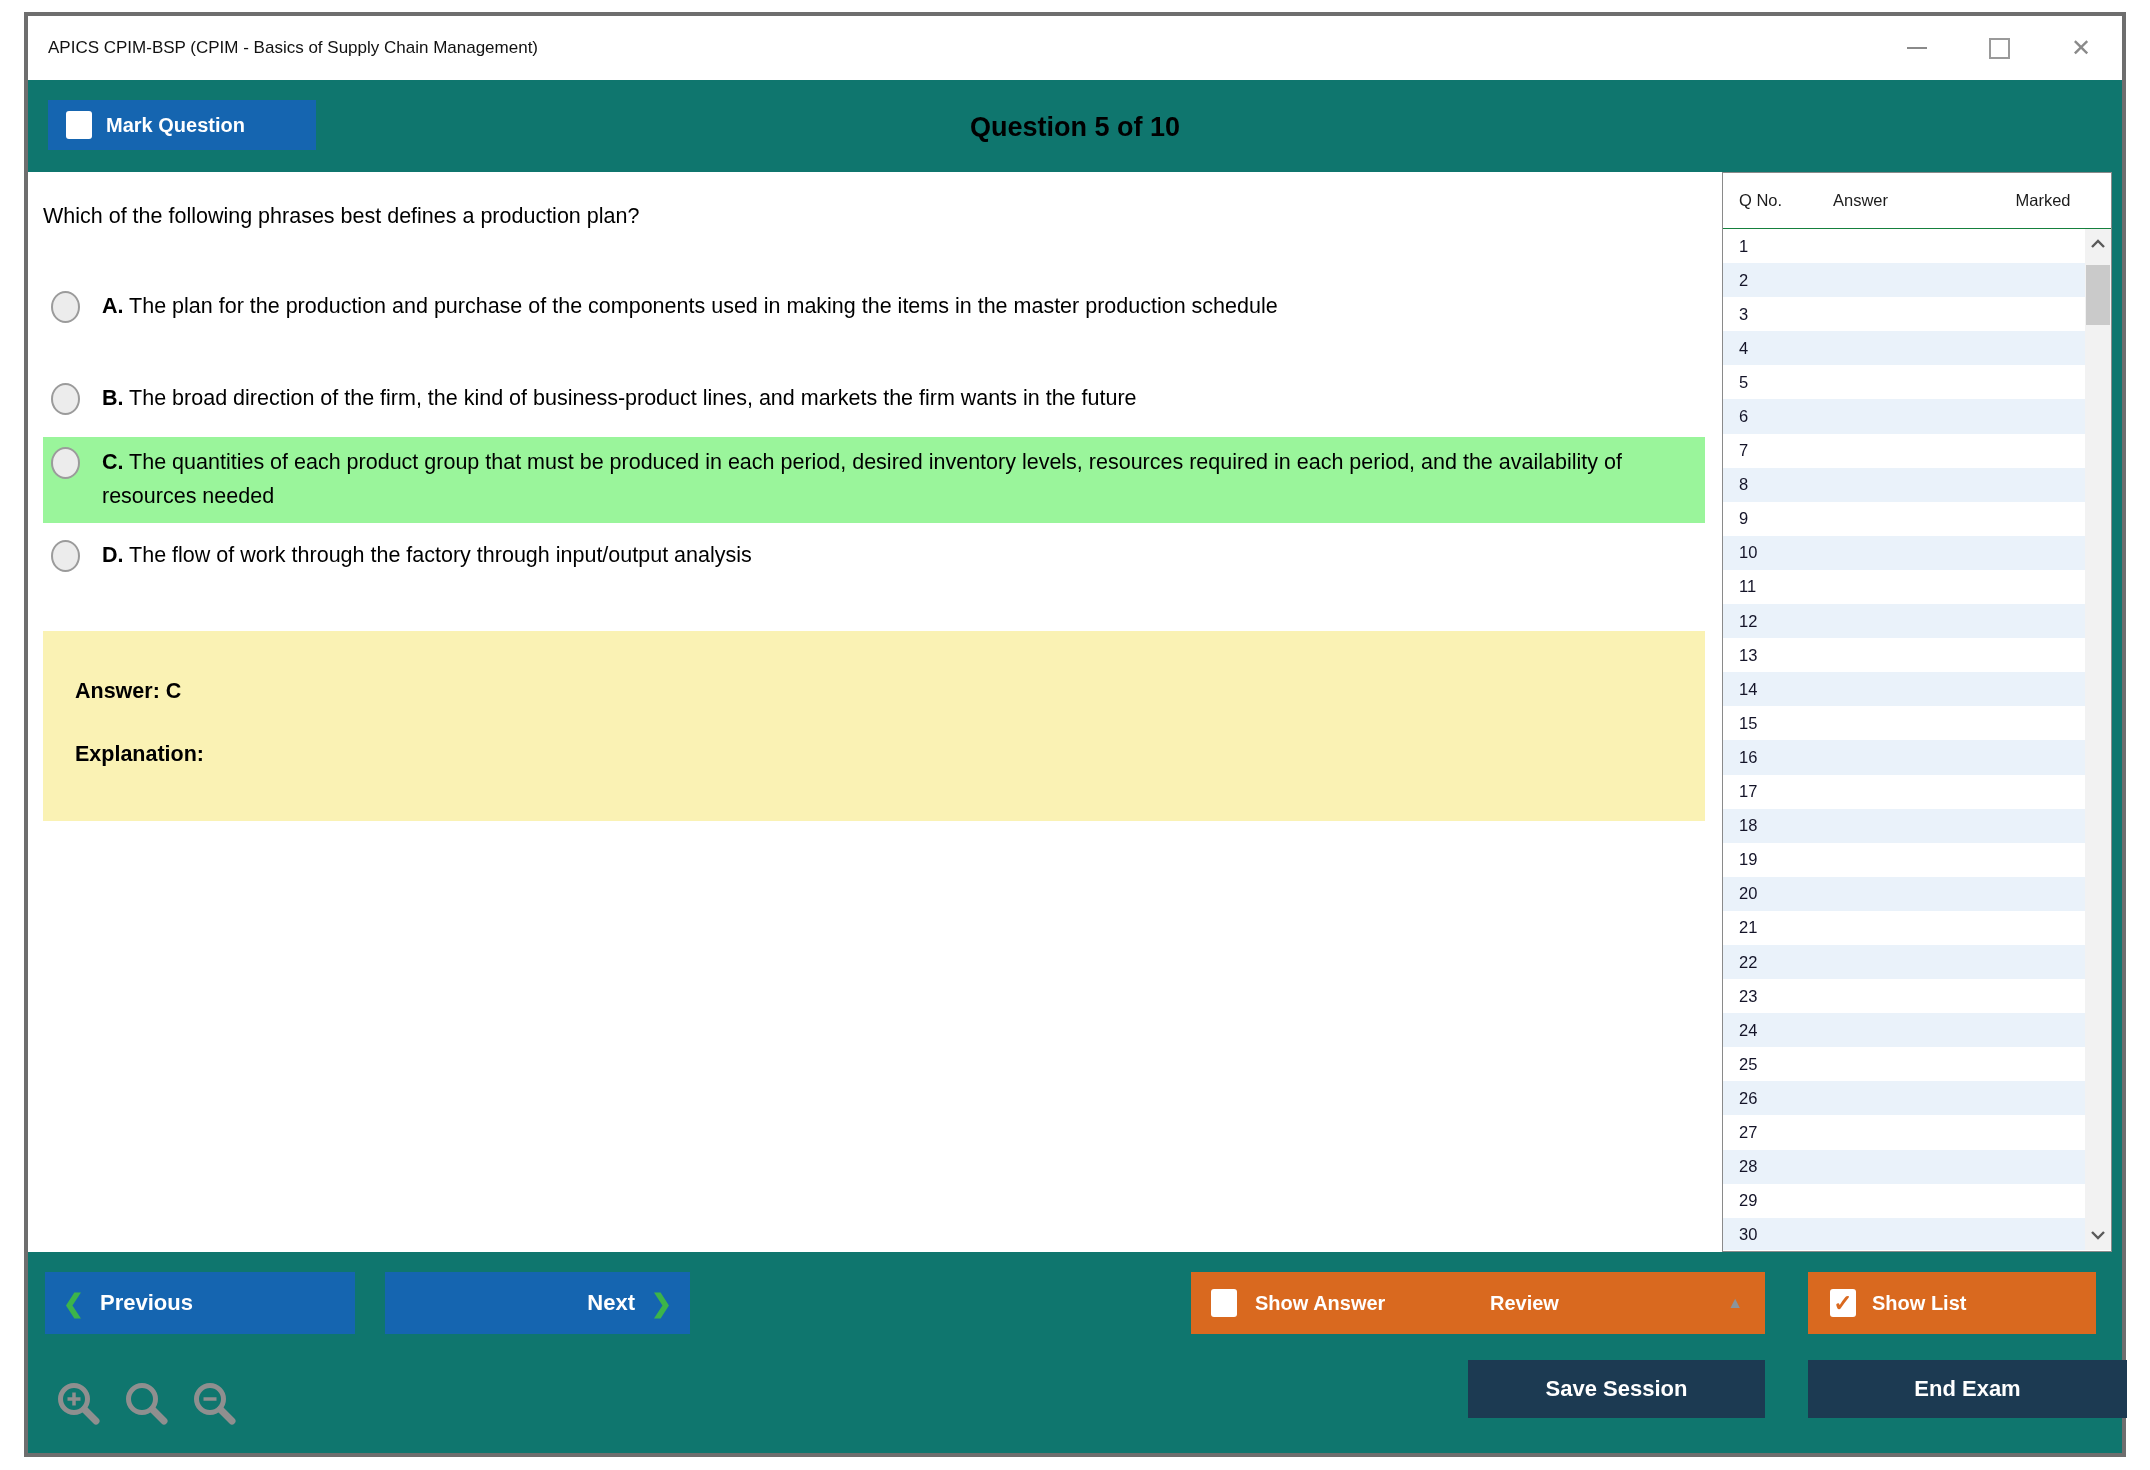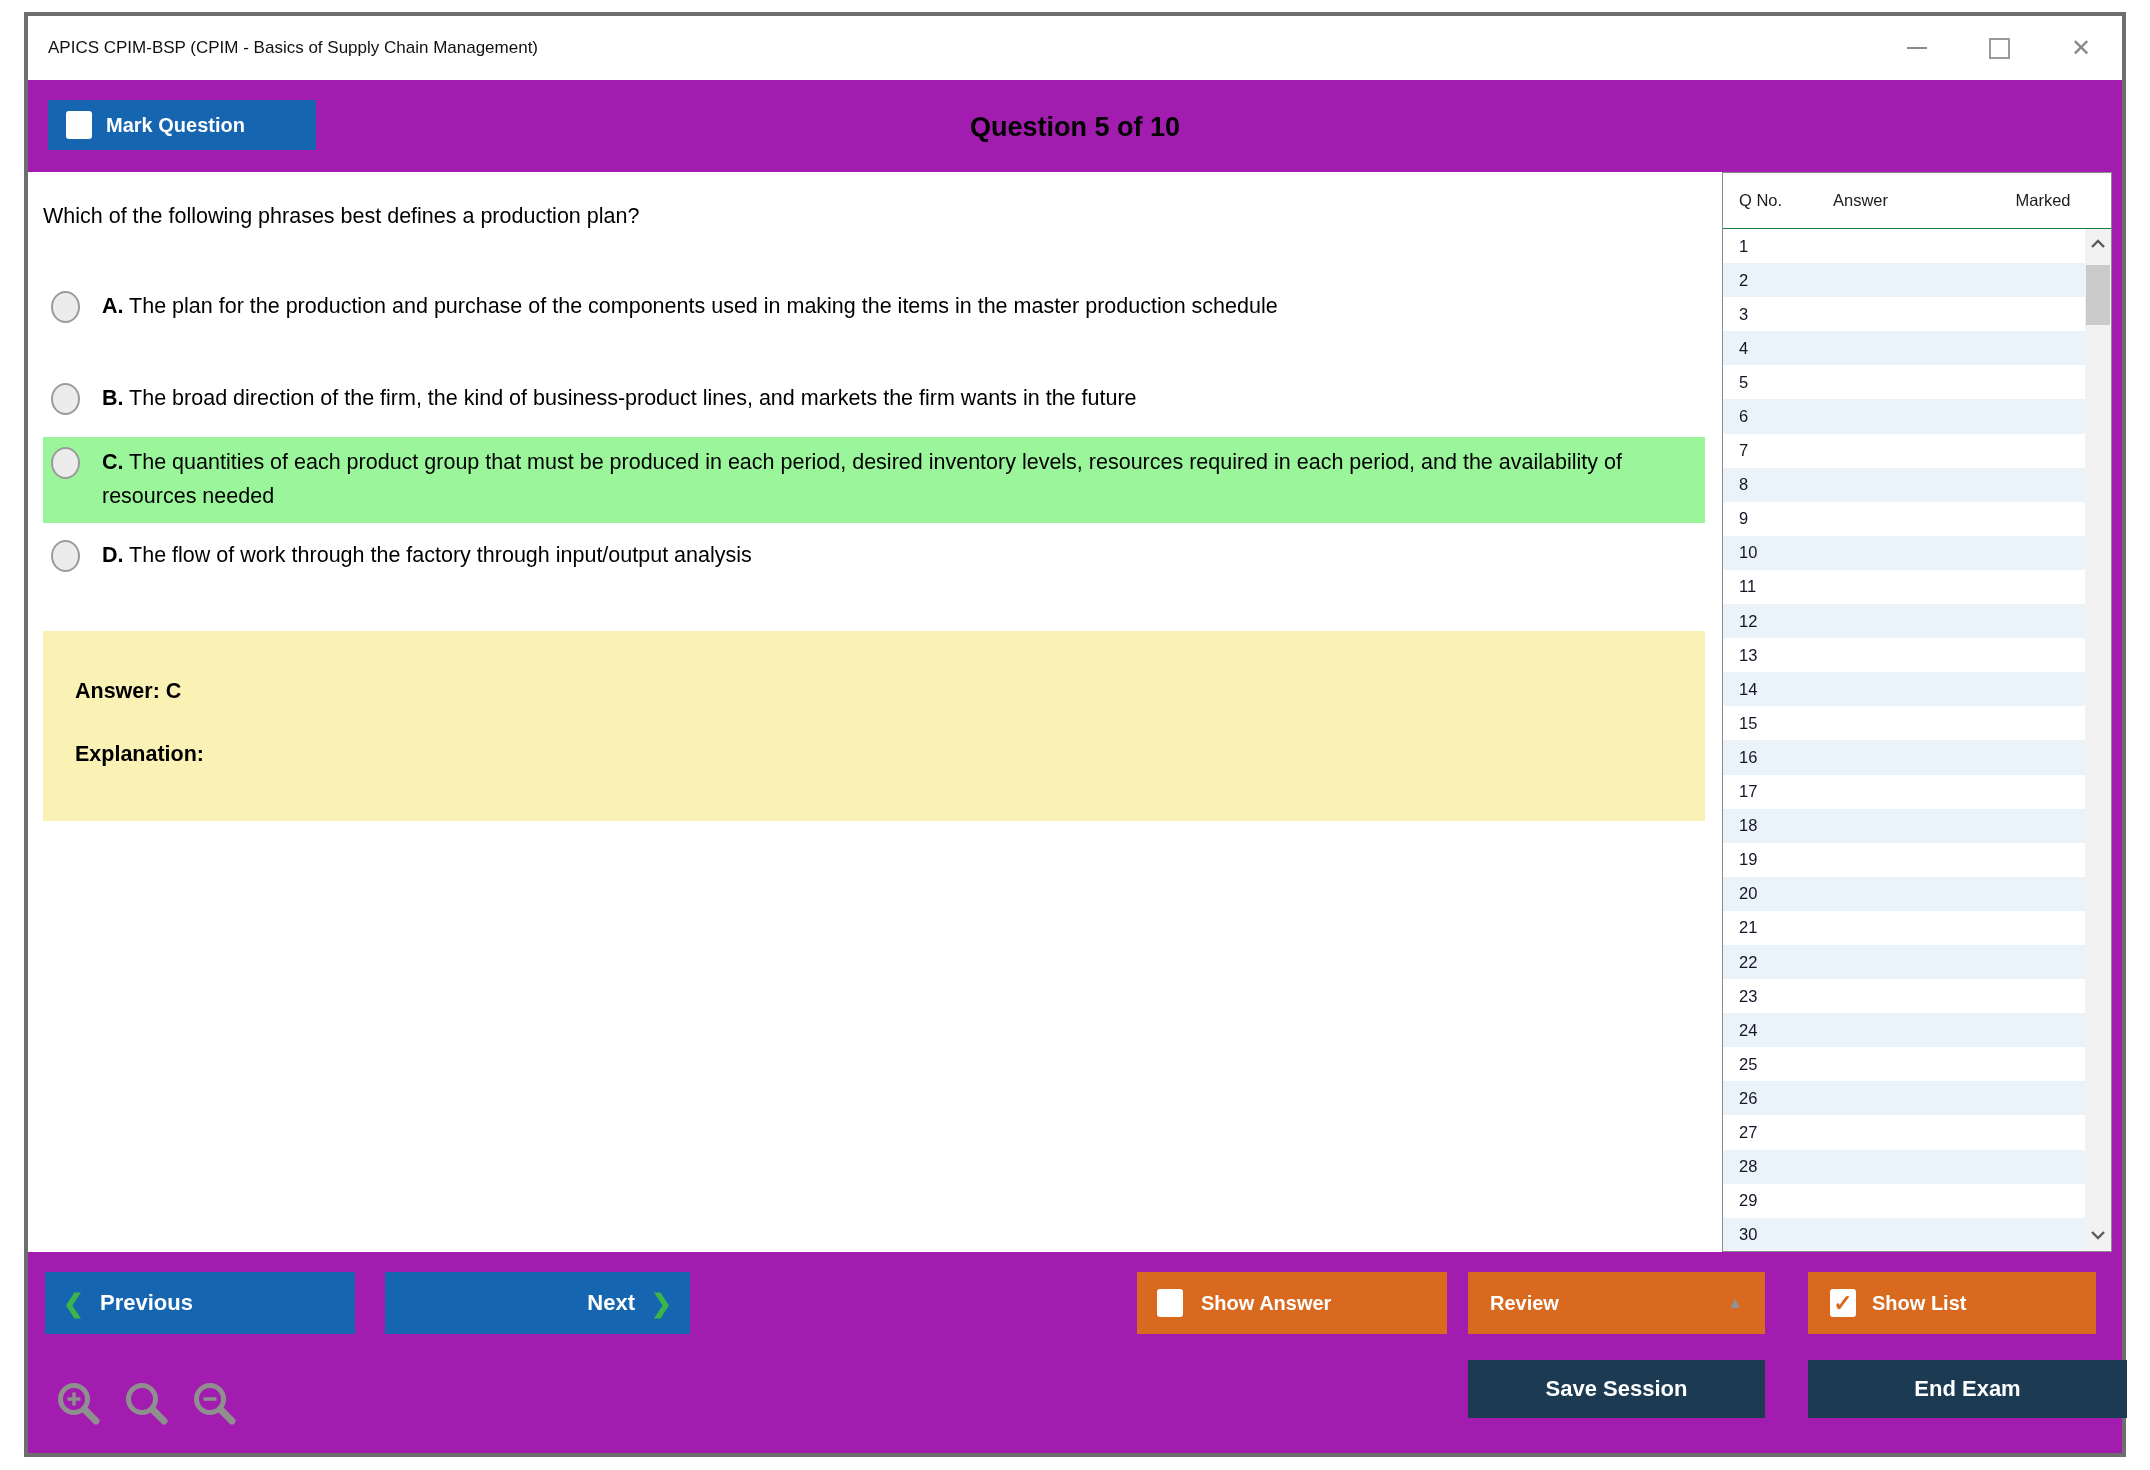--- a/index.html
+++ b/index.html
@@ -1,18 +1,18 @@
 <!DOCTYPE html>
 <html><head>
 <meta charset="utf-8">
 <style>
   html,body{margin:0;padding:0;background:#ffffff;font-family:"Liberation Sans",sans-serif;}
   .page{position:relative;width:2150px;height:1470px;background:#ffffff;overflow:hidden;}
   .window{position:absolute;left:24px;top:12px;width:2102px;height:1445px;
-          border:4px solid #6e6e6e;background:#a21caf;box-sizing:border-box;}
+          border:4px solid #6e6e6e;background:#0f766e;box-sizing:border-box;}
   .inner{position:absolute;left:0;top:0;width:2094px;height:1437px;}
 
   
   .titlebar{position:absolute;left:0;top:0;width:100%;height:64px;background:#ffffff;
             display:flex;align-items:center;}
   .title{margin-left:20px;font-size:17px;color:#111;}
   .controls{position:absolute;right:28px;top:0;height:64px;display:flex;align-items:center;gap:56px;}
   .ctl{width:26px;height:26px;display:flex;align-items:center;justify-content:center;cursor:default;}
   .minbar{width:20px;height:2px;background:#8a8a8a;display:block;}
   .maxbox{width:17px;height:17px;border:2px solid #9a9a9a;display:block;}
@@ -66,21 +66,21 @@
 
   
   .btn{position:absolute;display:flex;align-items:center;box-sizing:border-box;cursor:pointer;}
   .btn .lbl{color:#ffffff;font-weight:bold;font-size:22px;}
   .bbtn{background:#1565b0;height:62px;top:1256px;}
   .obtn{background:#d9691f;height:62px;top:1256px;}
   .nbtn{background:#1c3a52;height:58px;top:1344px;justify-content:center;}
   .prev{left:17px;width:310px;padding-left:18px;gap:16px;}
   .next{left:357px;width:305px;justify-content:flex-end;padding-right:18px;gap:16px;}
   .chev{color:#3cb44a;font-size:25px;font-weight:bold;line-height:1;}
-  .showans{left:1109px;width:310px;padding-left:20px;gap:18px;}
+  .showans{left:1163px;width:310px;padding-left:20px;gap:18px;}
   .review{left:1440px;width:297px;padding-left:22px;}
   .review .tri{position:absolute;right:22px;color:#8b949b;font-size:16px;}
   .showlist{left:1780px;width:288px;padding-left:22px;gap:16px;}
   .cbchk{width:26px;height:28px;background:#ffffff;border-radius:3px;display:flex;
          align-items:center;justify-content:center;flex:0 0 auto;
          color:#d9691f;font-weight:bold;font-size:23px;}
   .save{left:1440px;width:297px;}
   .endexam{left:1780px;width:319px;}
 
   .zoomicons{position:absolute;left:25px;top:1362px;display:flex;gap:16px;align-items:center;}

